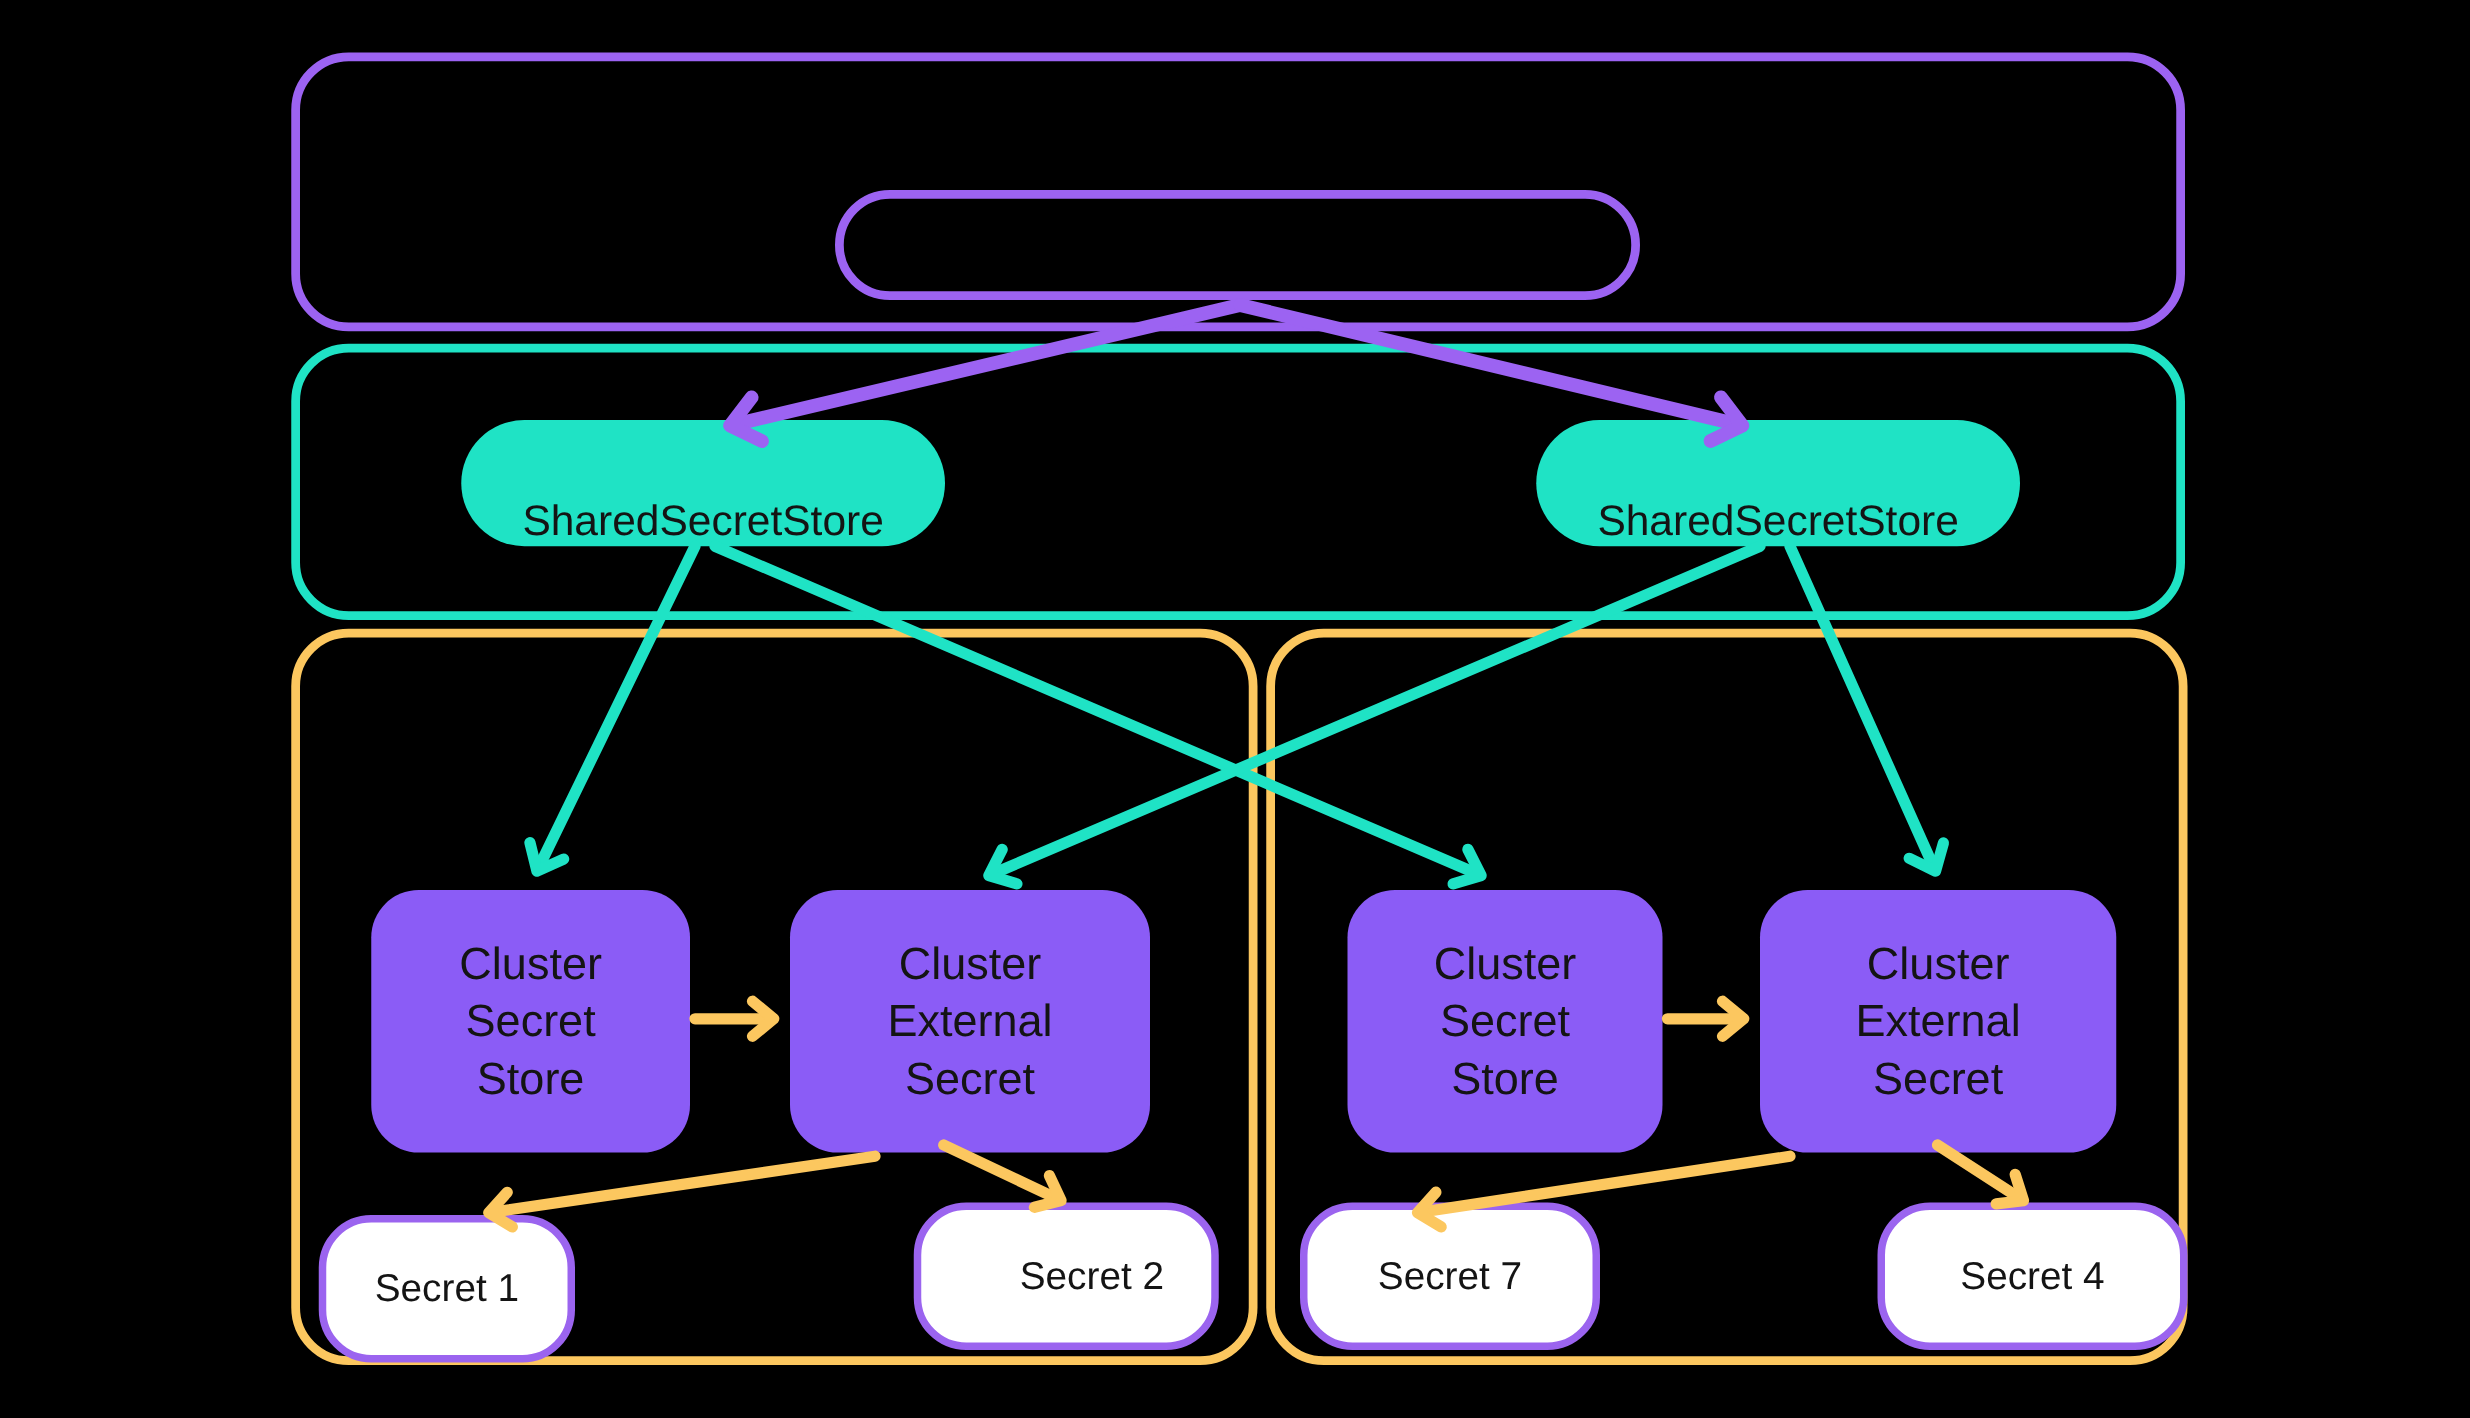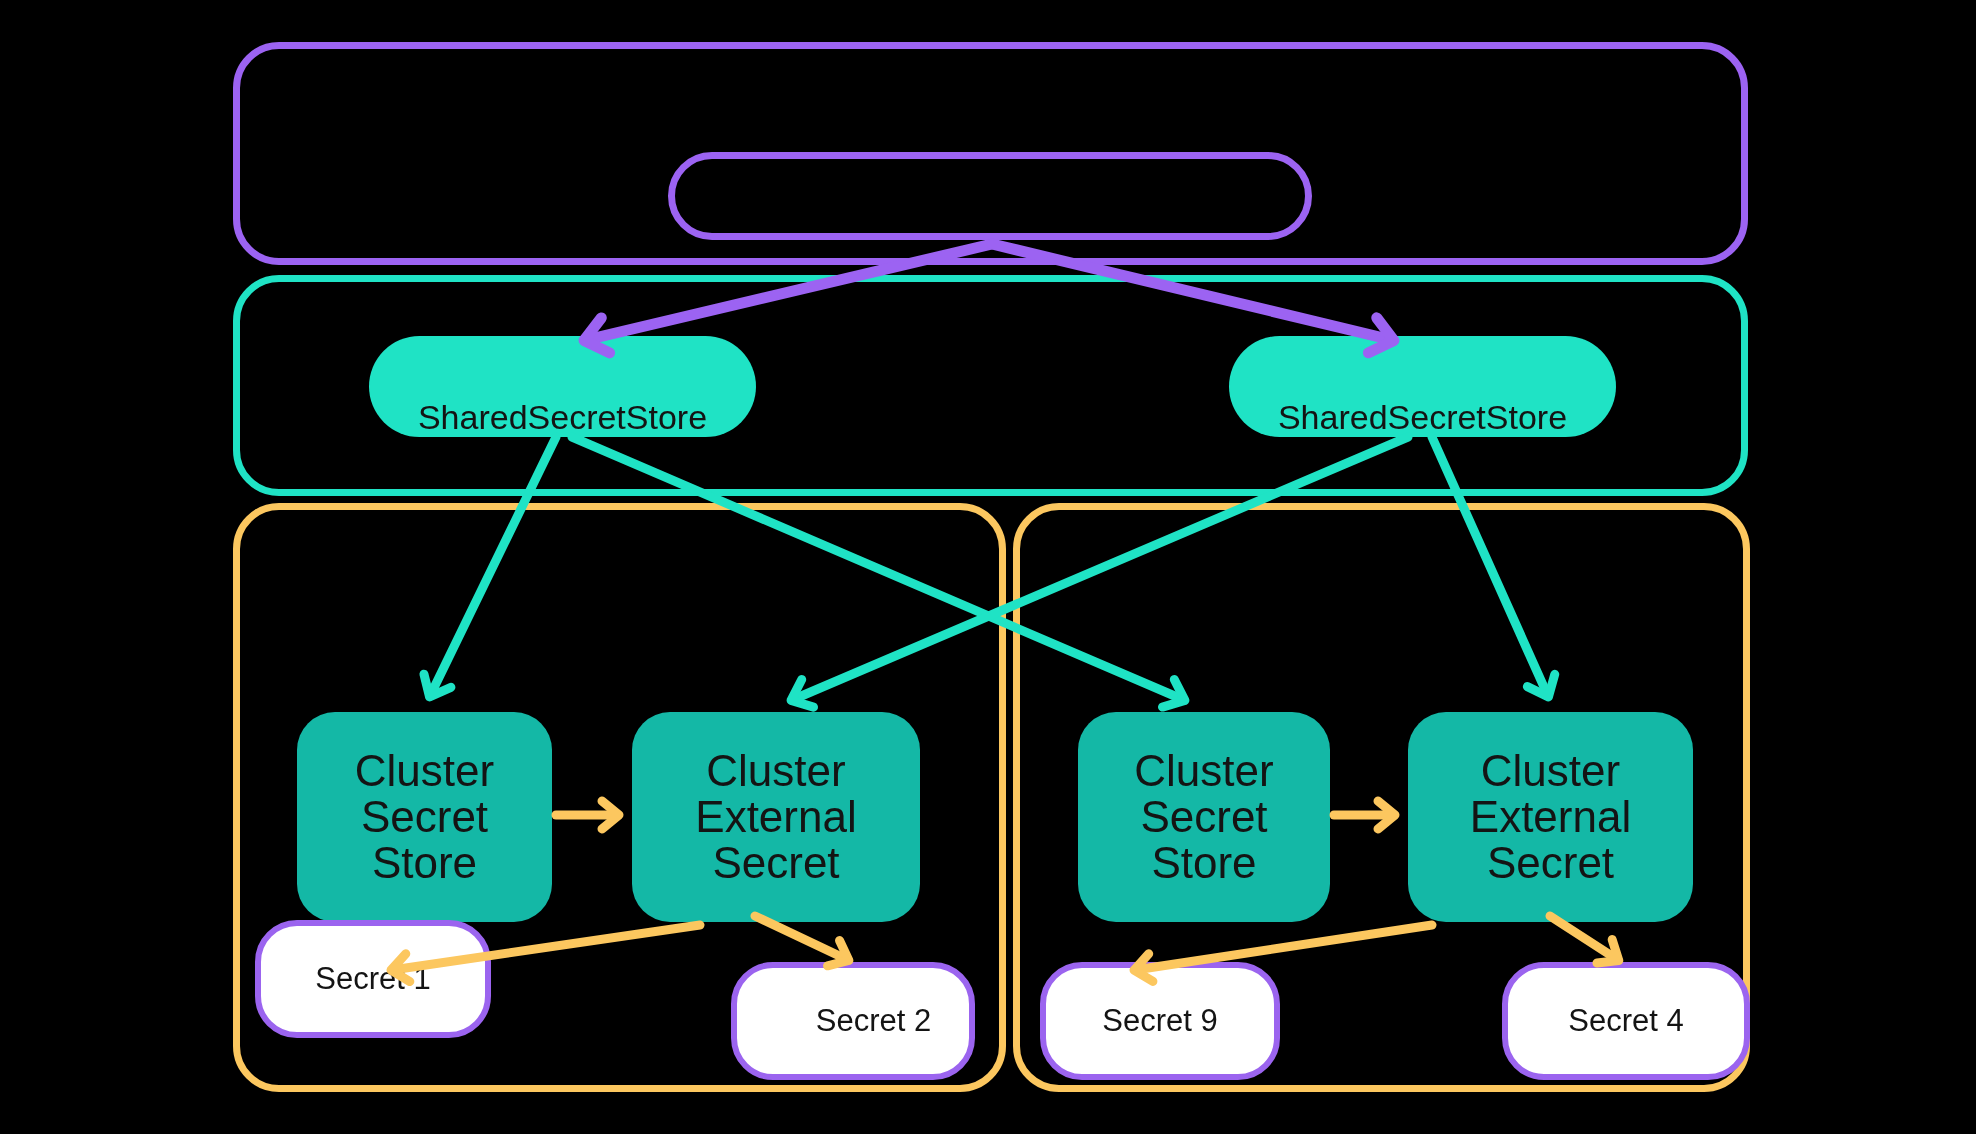--- a/index.html
+++ b/index.html
@@ -36,24 +36,24 @@
     text-align:center;
     box-sizing:border-box;
   }
   .teal-pill{
     background:#1fe3c5;
     border-radius:52px;
     font-size:34px;
     align-items:flex-end;
   }
   .ybox{
-    background:#14b8a6;
+    background:#8b5cf6;
     border-radius:38px;
     flex-direction:column;
-    font-size:44px;
+    font-size:36px;
     line-height:46px;
   }
   .secret{
     background:#ffffff;
     border:6px solid #9b64ef;
     border-radius:42px;
     font-size:31px;
   }
   svg.arrows{
     position:absolute;
@@ -101,28 +101,28 @@
     <span>Secret</span>
     <span>Store</span>
   </div>
 
   <div class="node ybox" style="left:1408px;top:712px;width:285px;height:210px;">
     <span>Cluster</span>
     <span>External</span>
     <span>Secret</span>
   </div>
 
-  <div class="node secret" style="left:255px;top:920px;width:236px;height:118px;text-align:right;">
+  <div class="node secret" style="left:255px;top:972px;width:205px;height:118px;text-align:right;">
     <span>Secret 1</span>
   </div>
   <div class="node secret" style="left:731px;top:962px;width:244px;height:118px;padding-left:41px;">
     <span>Secret 2</span>
   </div>
   <div class="node secret" style="left:1040px;top:962px;width:240px;height:118px;">
-    <span>Secret 9</span>
+    <span>Secret 7</span>
   </div>
   <div class="node secret" style="left:1502px;top:962px;width:248px;height:118px;">
     <span>Secret 4</span>
   </div>
 
   <svg class="arrows" width="1976" height="1134" viewBox="0 0 1976 1134">
     <defs>
       <marker id="mP" markerUnits="userSpaceOnUse" markerWidth="70" markerHeight="70" viewBox="-35 -35 70 70" refX="-2" refY="0" orient="auto">
         <path d="M-22 -18 L0 0 L-22 18" fill="none" stroke="#9c63f2" stroke-width="11" stroke-linecap="round" stroke-linejoin="round"></path>
       </marker>

